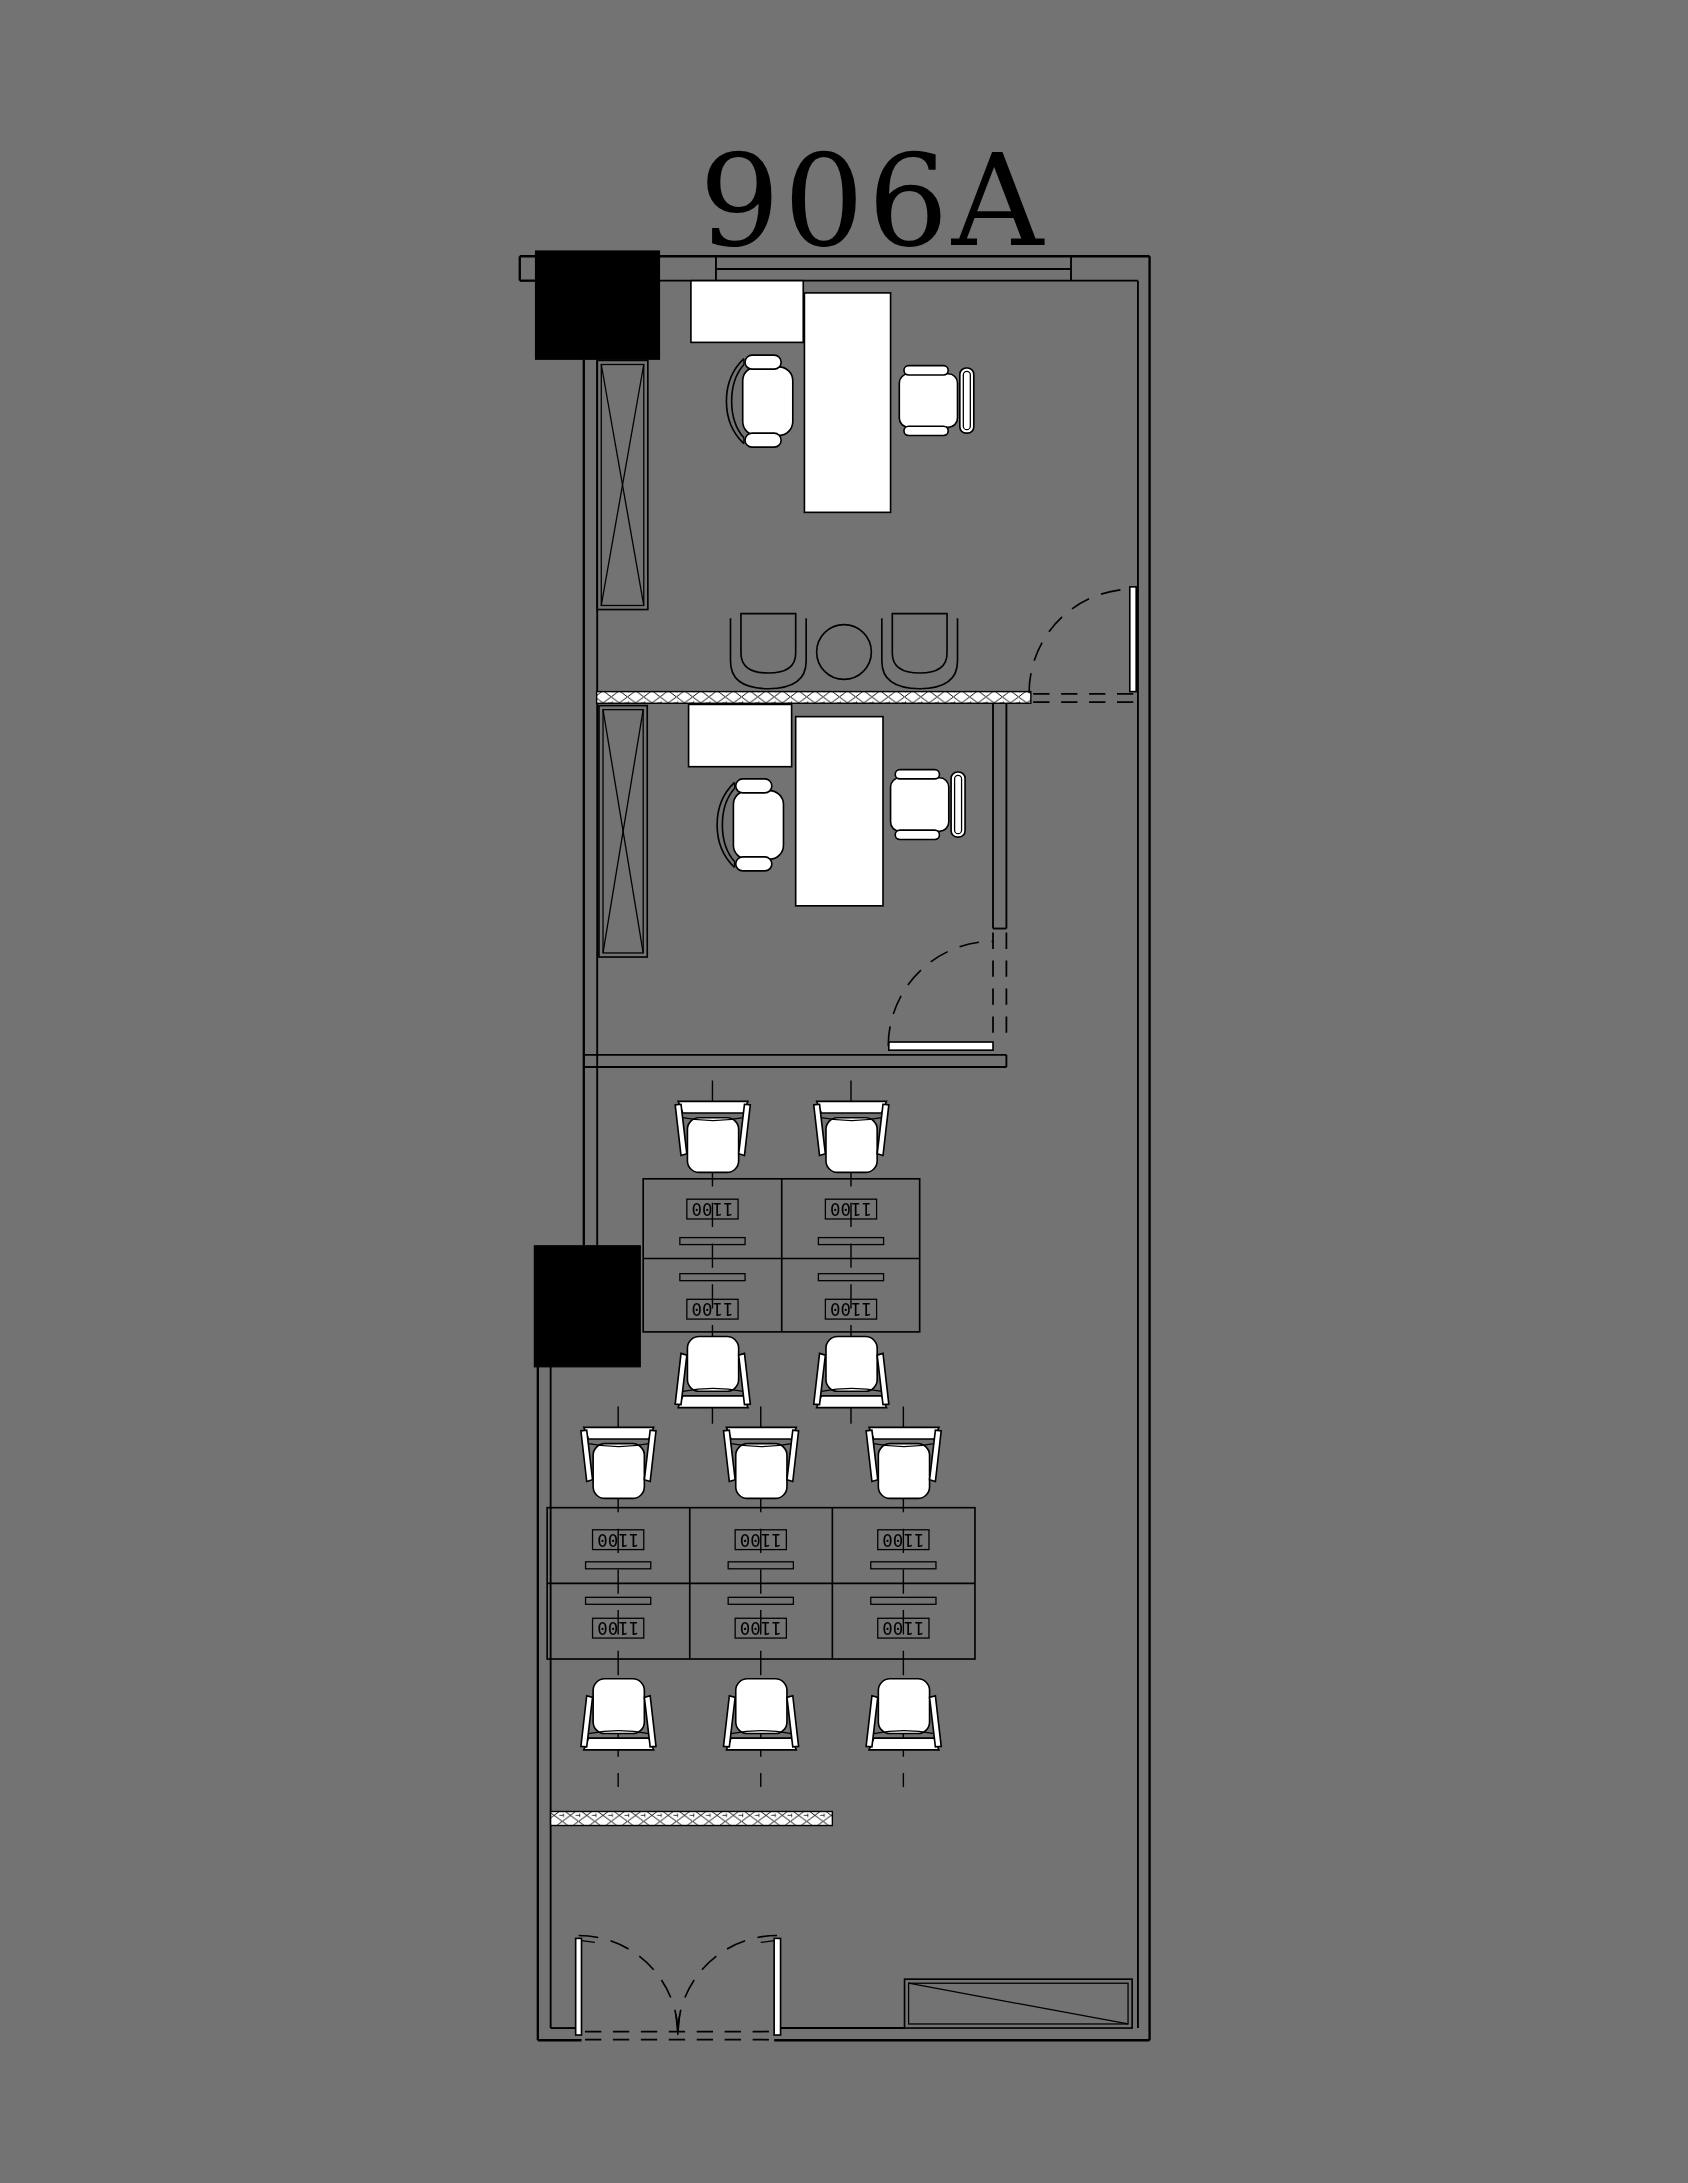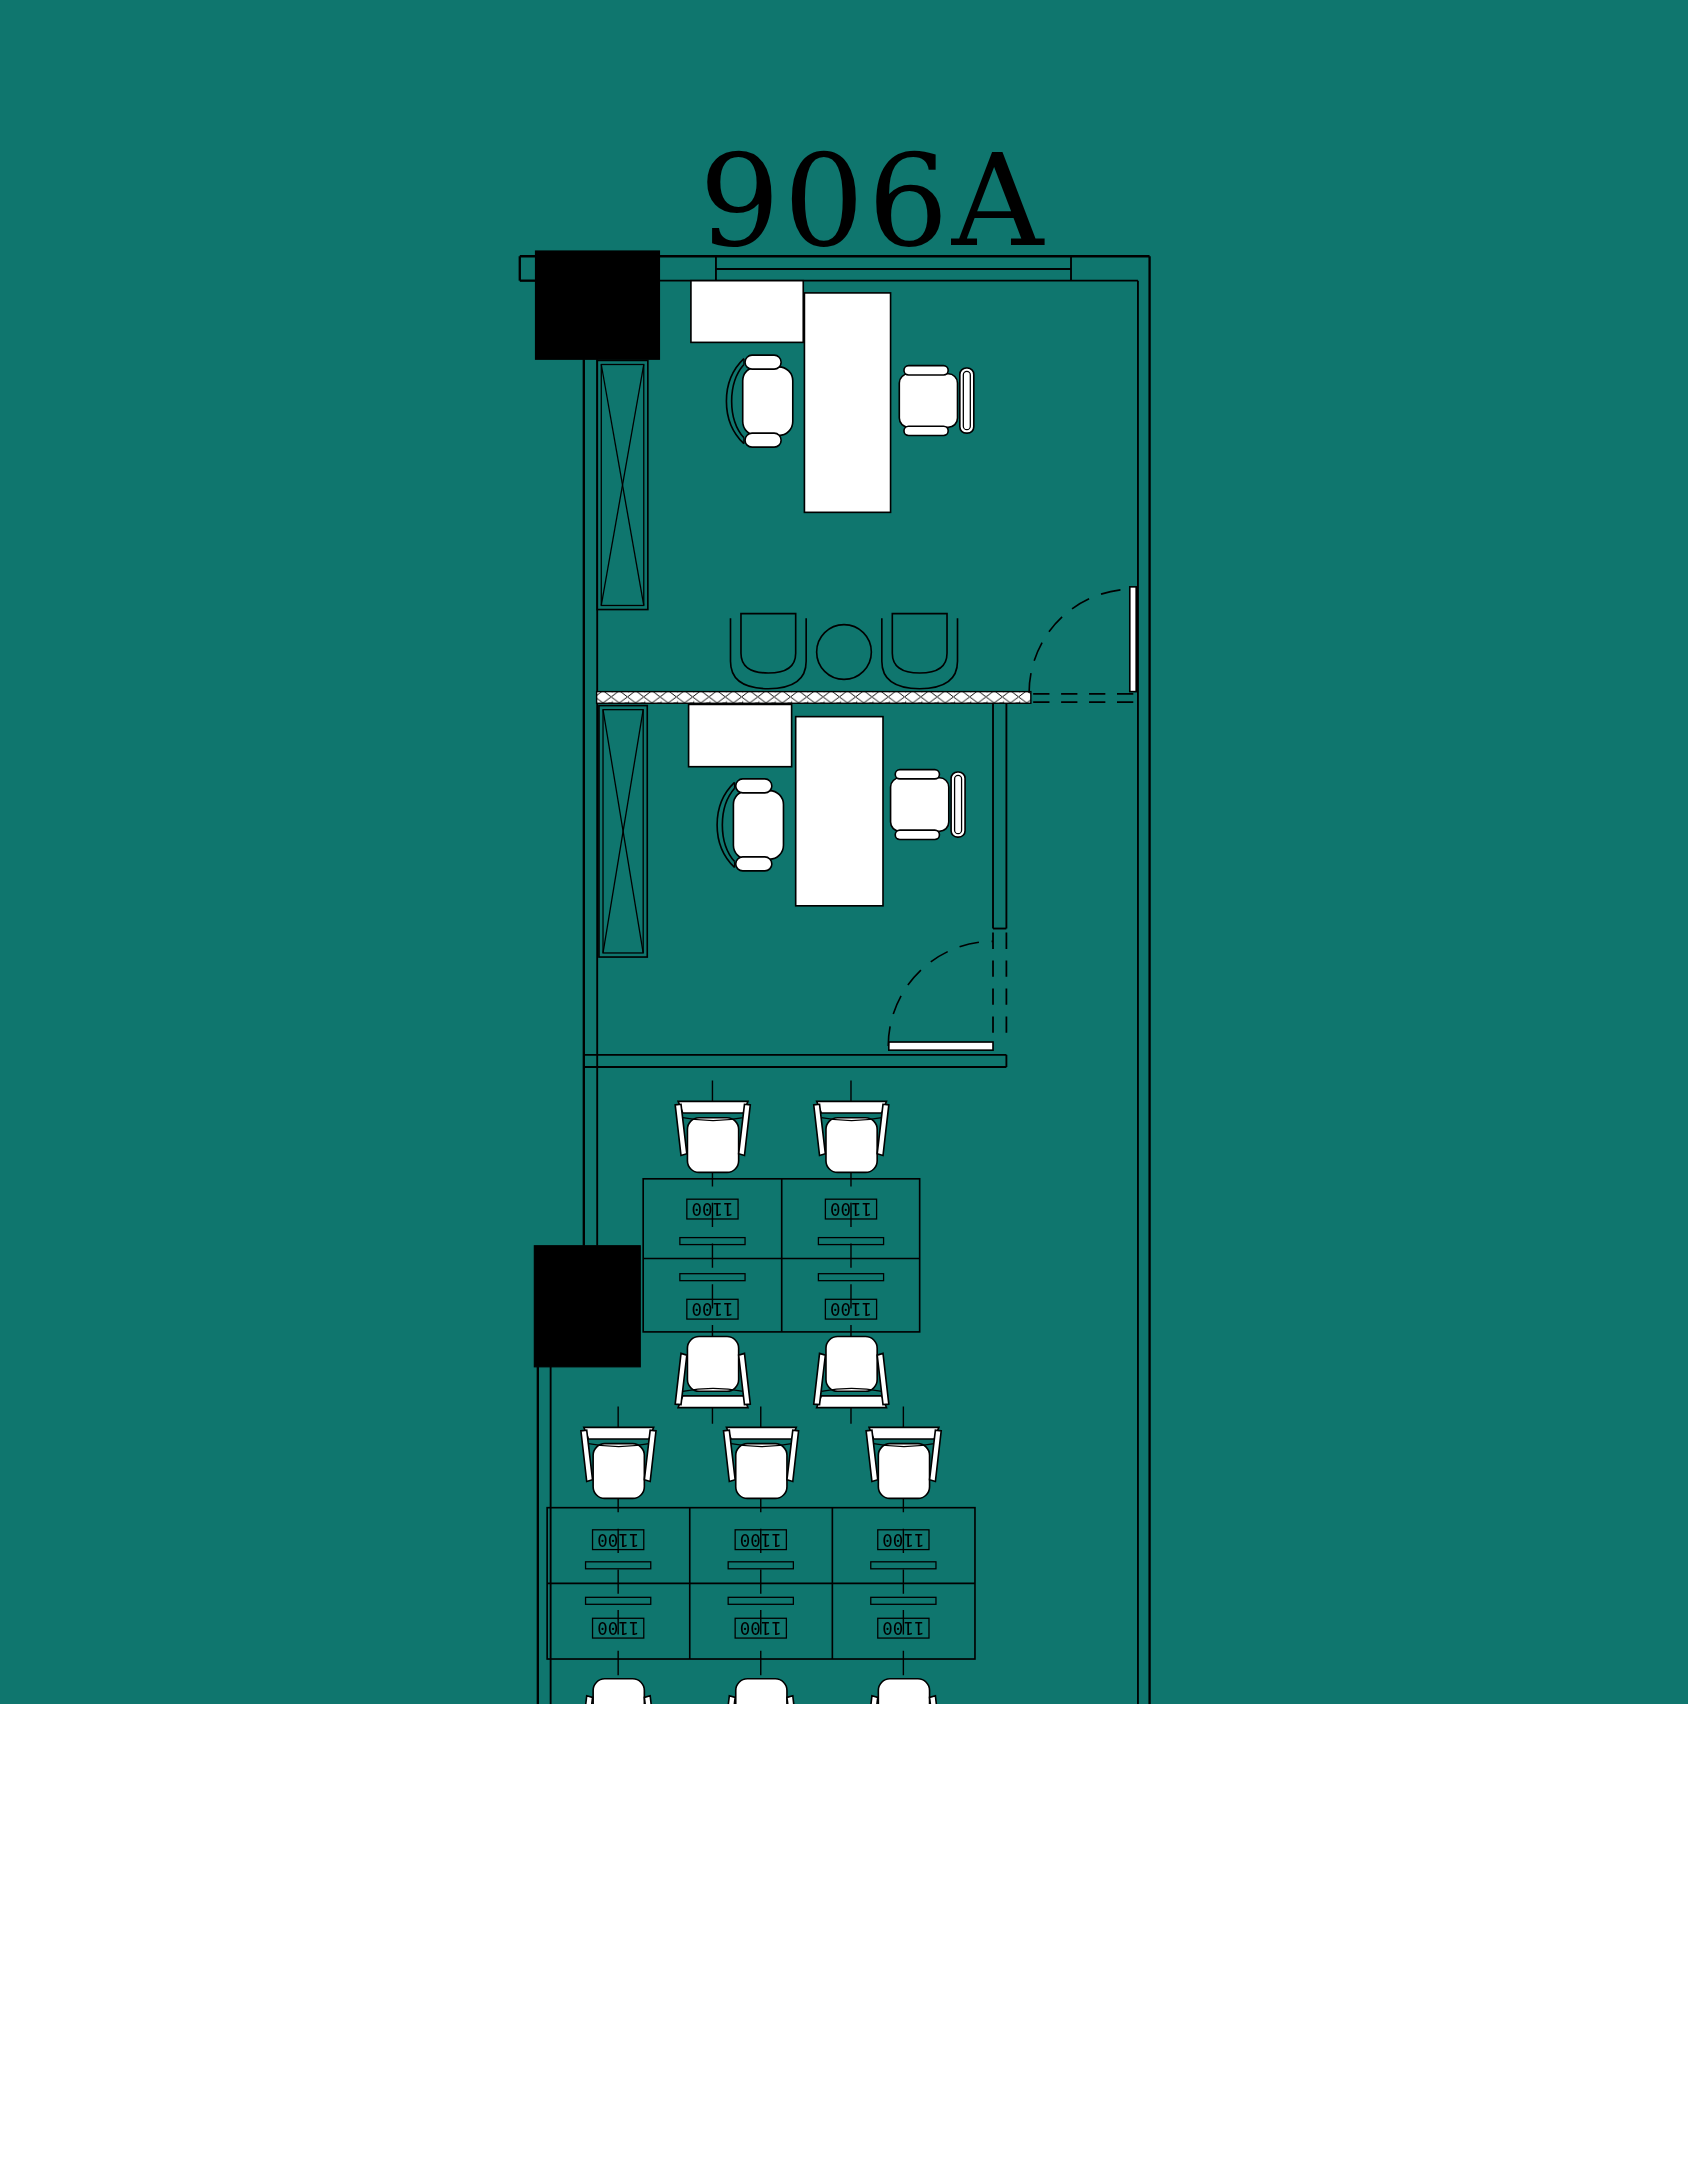--- a/index.html
+++ b/index.html
@@ -1,16 +1,16 @@
 <!DOCTYPE html>
 <html style="font-size:9.3px"><head>
 <meta charset="utf-8">
 <style>
   html, body { margin: 0; padding: 0; background: #ffffff; }
-  .canvas { position: relative; width: 1688px; height: 1704px; background: #0f766e;
+  .canvas { position: relative; width: 1688px; height: 2183px; background: #737373;
             font-family: "DejaVu Serif", serif; }
   svg { position: absolute; left: 0; top: 0; }
   .title-text { font-family: "DejaVu Serif", serif; font-size: 218px; letter-spacing: 6px; fill: #000; }
   .desk-label { font-family: "DejaVu Sans Mono", monospace; font-size: 30px; fill: #000; }
   .w  { stroke: #000; stroke-width: 4;   fill: none; }   
   .wi { stroke: #000; stroke-width: 3.2; fill: none; }   
   .f  { stroke: #000; stroke-width: 2.8; fill: #ffffff; }
   .fo { stroke: #000; stroke-width: 2.8; fill: none; }   
   .t  { stroke: #000; stroke-width: 2.2; fill: none; }   
   .dash  { stroke: #000; stroke-width: 2.8; fill: none; stroke-dasharray: 34 22; }

